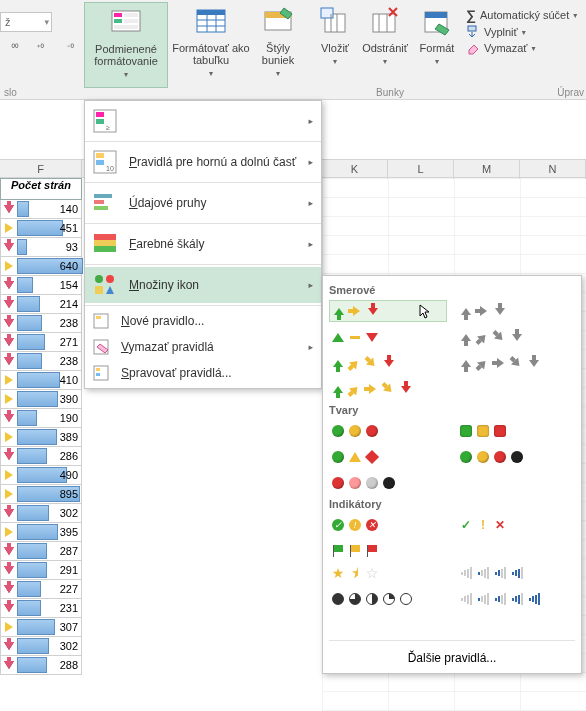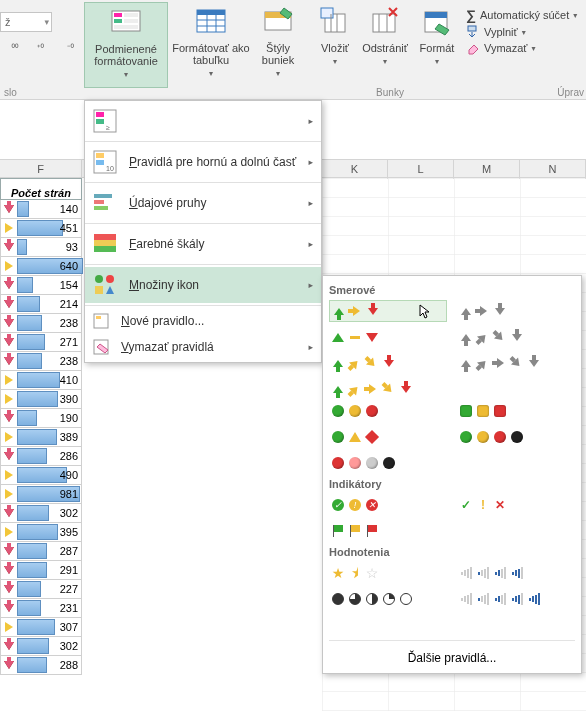--- a/index.html
+++ b/index.html
@@ -14,21 +14,21 @@
   .big-icon { width:32px; height:32px; margin:4px auto 2px auto; display:block;}
   .highlight { background:#cde6d8; border:1px solid #a0c8b0; }
   .small-btn { display:flex; align-items:center; gap:4px; padding:1px 4px; font-size:11px; color:#444;}
   .small-btn svg{flex-shrink:0}
   .grp-caption{position:absolute; bottom:1px; font-size:10px; color:#888; text-align:center;}
   .tiny-tool{position:absolute; top:40px; display:flex; gap:6px; align-items:center;}
   .tiny-tool div{width:24px;height:22px;border:1px solid transparent;}
 
   
   .colF { position:absolute; top:178px; left:0; width:82px; }
-  .colF .header-row { height:22px; border:1px solid #9aa; background:#fff; display:flex; align-items:flex-end; justify-content:center; font-style:italic; font-weight:bold; font-size:11px;}
+  .colF .header-row { height:22px; border:1px solid #9aa; background:#fff; display:flex; align-items:flex-start; justify-content:center; font-style:italic; font-weight:bold; font-size:11px;}
   .cellrow{height:19px; border:1px solid #d0d0d0; border-top:none; display:flex; align-items:center; position:relative; background:#fff;}
   .cellrow .arrow{width:16px;height:16px;display:flex;align-items:center;justify-content:center;}
   .cellrow .bar{position:absolute; left:16px; top:1px; bottom:1px; background:linear-gradient(#a7cdf0,#7fb1e0); border:1px solid #5e8fc0;}
   .cellrow .val{position:absolute; right:3px; font-size:11px;}
 
   
   .ar-down{width:0;height:0;border-left:5px solid transparent;border-right:5px solid transparent;border-top:8px solid #e05577; filter:drop-shadow(0 0 0.3px #700);}
   .ar-down::before{content:"";position:absolute;width:4px;height:5px;background:#e05577;top:-12px;left:-2px;}
   .ar-right{width:0;height:0;border-top:5px solid transparent;border-bottom:5px solid transparent;border-left:8px solid #f2c639;}
   .ar-right::before{content:"";position:absolute;width:5px;height:4px;background:#f2c639;left:-12px;top:-2px;}
@@ -314,21 +314,21 @@
           <i class="ar-right"></i>
         </div>
         <div class="bar" style="width: 50px;"></div>
         <div class="val">490</div>
       </div>
       <div class="cellrow">
         <div class="arrow">
           <i class="ar-right"></i>
         </div>
         <div class="bar" style="width: 63px;"></div>
-        <div class="val">981</div>
+        <div class="val">895</div>
       </div>
       <div class="cellrow">
         <div class="arrow">
           <i class="ar-down"></i>
         </div>
         <div class="bar" style="width: 32px;"></div>
         <div class="val">302</div>
       </div>
       <div class="cellrow">
         <div class="arrow">
@@ -475,20 +475,30 @@
   <div class="menu1-item small">
     <div class="mi-ico">
         <svg width="18" height="18">
           <rect x="2" y="2" width="14" height="14" fill="#fff" stroke="#999"></rect>
           <path d="M8 6 l8 6 -3 3 -8 -6 z" fill="#fbd" stroke="#c58"></path>
         </svg>
       </div>
     <span class="mi-txt"><u>V</u>ymazať pravidlá</span>
     <span class="chev">▸</span>
   </div>
+  <div class="menu1-item small">
+    <div class="mi-ico">
+        <svg width="18" height="18">
+          <rect x="2" y="2" width="14" height="14" fill="#fff" stroke="#999"></rect>
+          <rect x="4" y="4" width="4" height="3" fill="#fc6"></rect>
+          <rect x="4" y="9" width="4" height="3" fill="#7be"></rect>
+        </svg>
+      </div>
+    <span class="mi-txt"><u>S</u>pravovať pravidlá...</span>
+  </div>
 </div>
 
 <div class="fly">
   <h4>Smerové</h4>
   <div class="grid">
     <div class="iconset sel">
       <span>
           <i class="arr-u" style="--c:#3a3"></i>
         </span>
         <span>
@@ -578,20 +588,21 @@
         <span>
           <i class="arr-u arr-dr" style="--c:#eb3"></i>
         </span>
         <span>
           <i class="arr-d" style="--c:#d33"></i>
         </span>
     </div>
     <div></div>
   </div>
 
+  <h4>Tvary</h4>
   <div class="grid">
     <div class="iconset">
       <span>
           <i class="circ" style="--c:#3a3"></i>
         </span>
         <span>
           <i class="circ" style="--c:#eb3"></i>
         </span>
         <span>
           <i class="circ" style="--c:#d33"></i>
@@ -675,21 +686,20 @@
         <span>
           <i class="flag" style="--c:#eb3"></i>
         </span>
         <span>
           <i class="flag" style="--c:#d33"></i>
         </span>
     </div>
     <div></div>
   </div>
 
-  <h4>Hodnotenia</h4>
   <div class="grid">
     <div class="iconset">
       <span class="star" style="--c:#eb3">★</span>
         <span class="star" style="--c:#eb3">⯨</span>
         <span class="star" style="--c:#ccc">☆</span>
     </div>
     <div class="iconset">
       <span class="bars">
           <i style="height:3px;--c:#ccc;background:#ccc"></i>
           <i style="height:6px;background:#ccc"></i>

